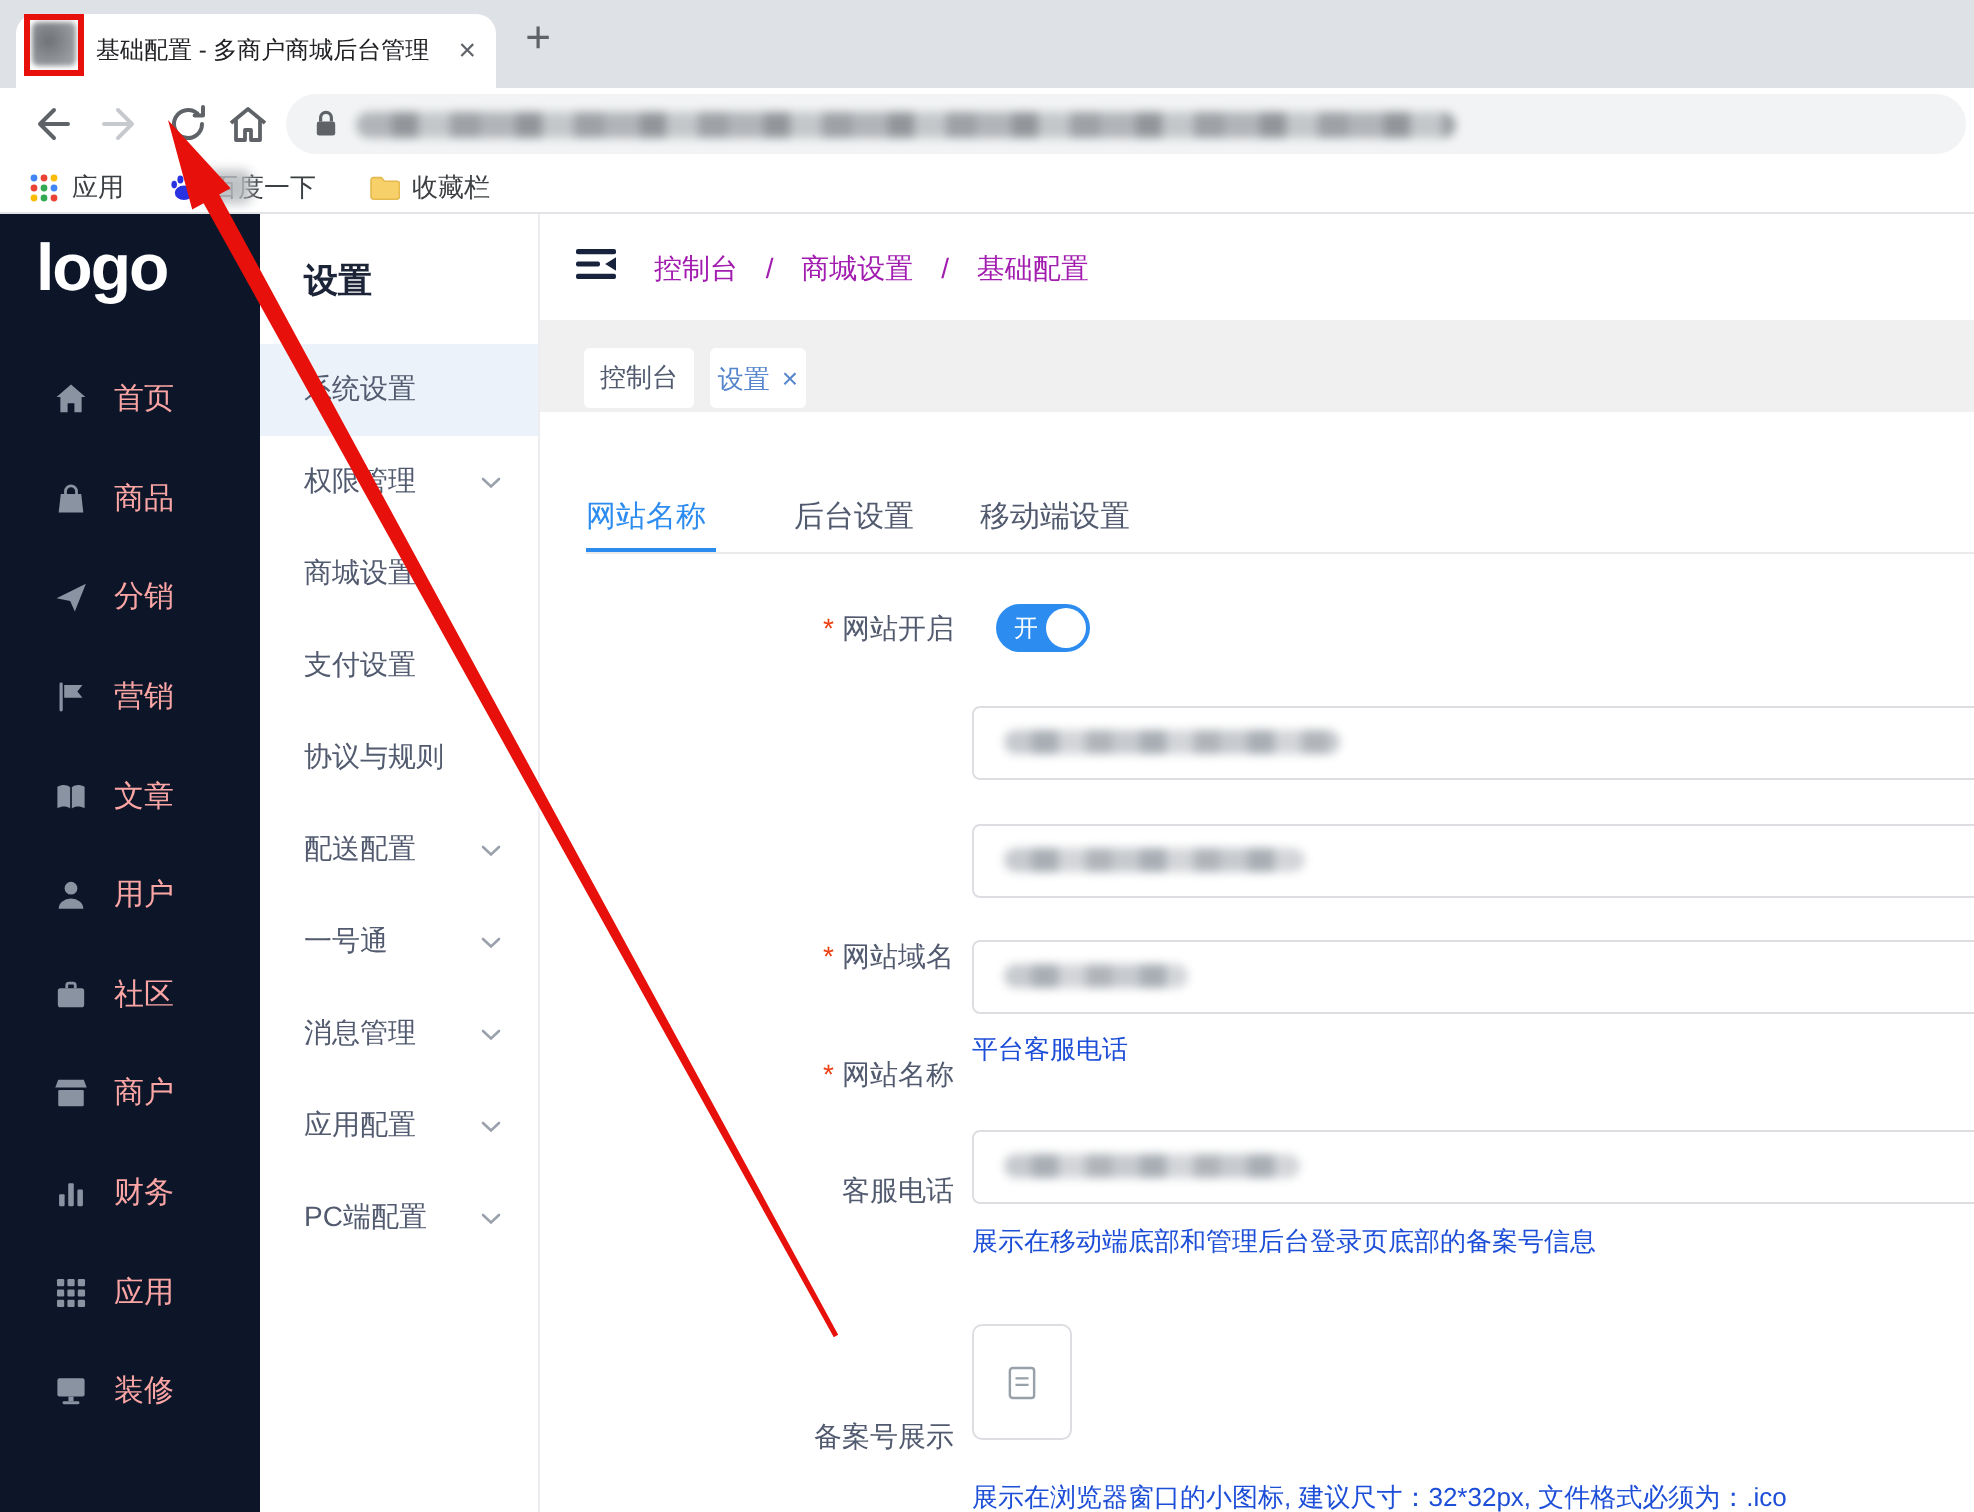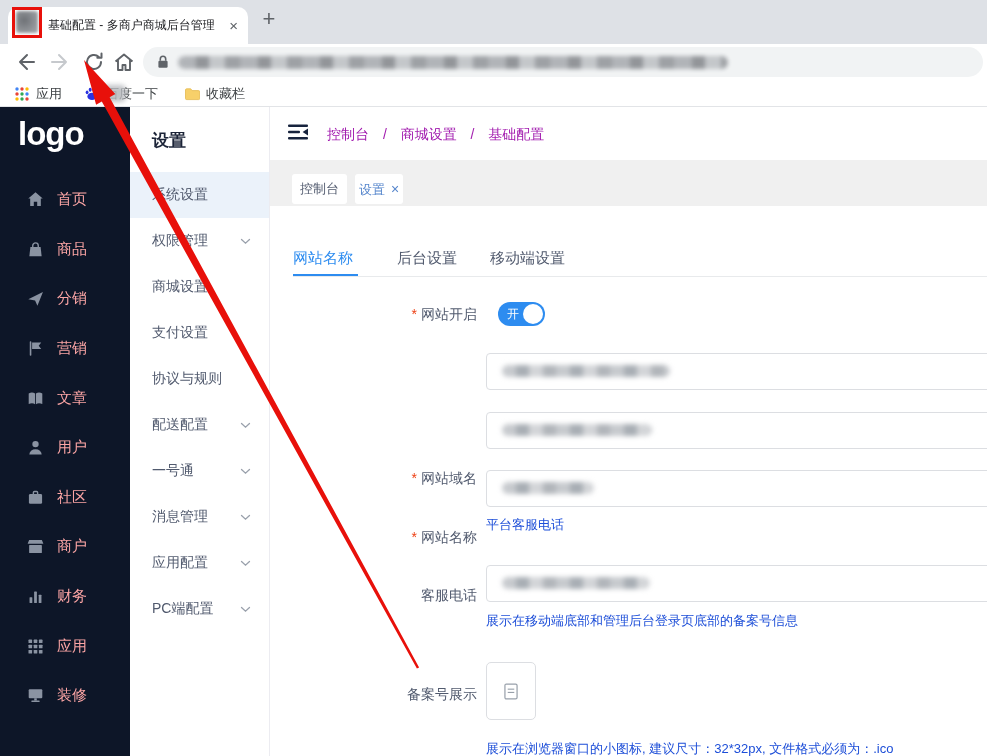--- a/index.html
+++ b/index.html
@@ -328,21 +328,21 @@
     <div class="input-box" style="top:305px"></div>
     <div class="streak" style="top:317px;width:150px"></div>
 
     <div class="form-label" style="top:478px">
       <span>客服电话</span>
     </div>
     <div class="input-box" style="top:363px"></div>
     <div class="streak" style="top:375px;width:92px"></div>
     <div class="hint" style="top:409px">平台客服电话</div>
 
-    <div class="form-label" style="top:577px">
+    <div class="form-label" style="top:601px">
       <span>备案号展示</span>
     </div>
     <div class="input-box" style="top:458px"></div>
     <div class="streak" style="top:470px;width:148px"></div>
     <div class="hint" style="top:505px">展示在移动端底部和管理后台登录页底部的备案号信息</div>
 
     <div id="ico-box">
       <svg width="14" height="17" viewBox="0 0 15 18">
         <rect x="1" y="1" width="13" height="16" rx="1.5" fill="none" stroke="#98a0aa" stroke-width="1.3"></rect>
         <line x1="4" y1="6.5" x2="11" y2="6.5" stroke="#98a0aa" stroke-width="1.2"></line>

